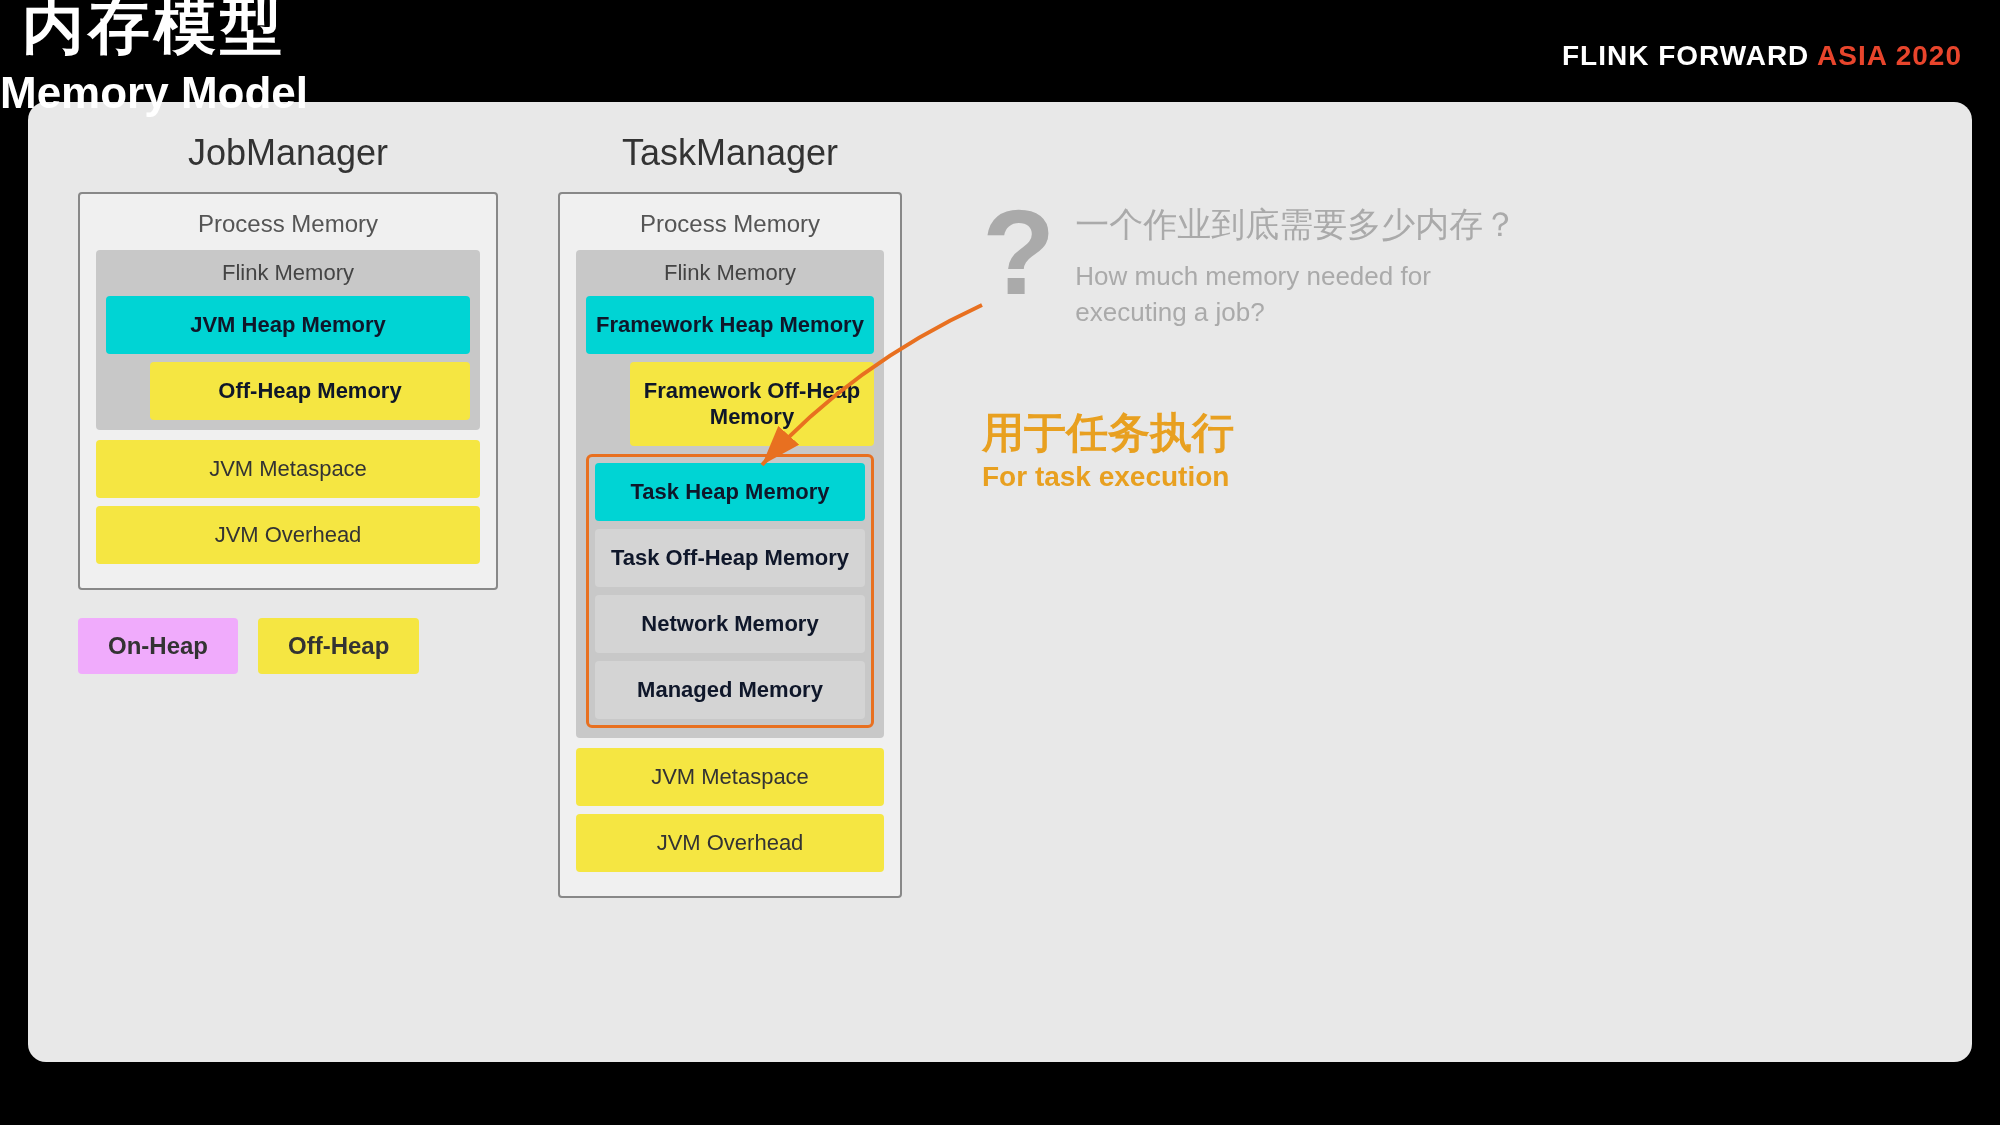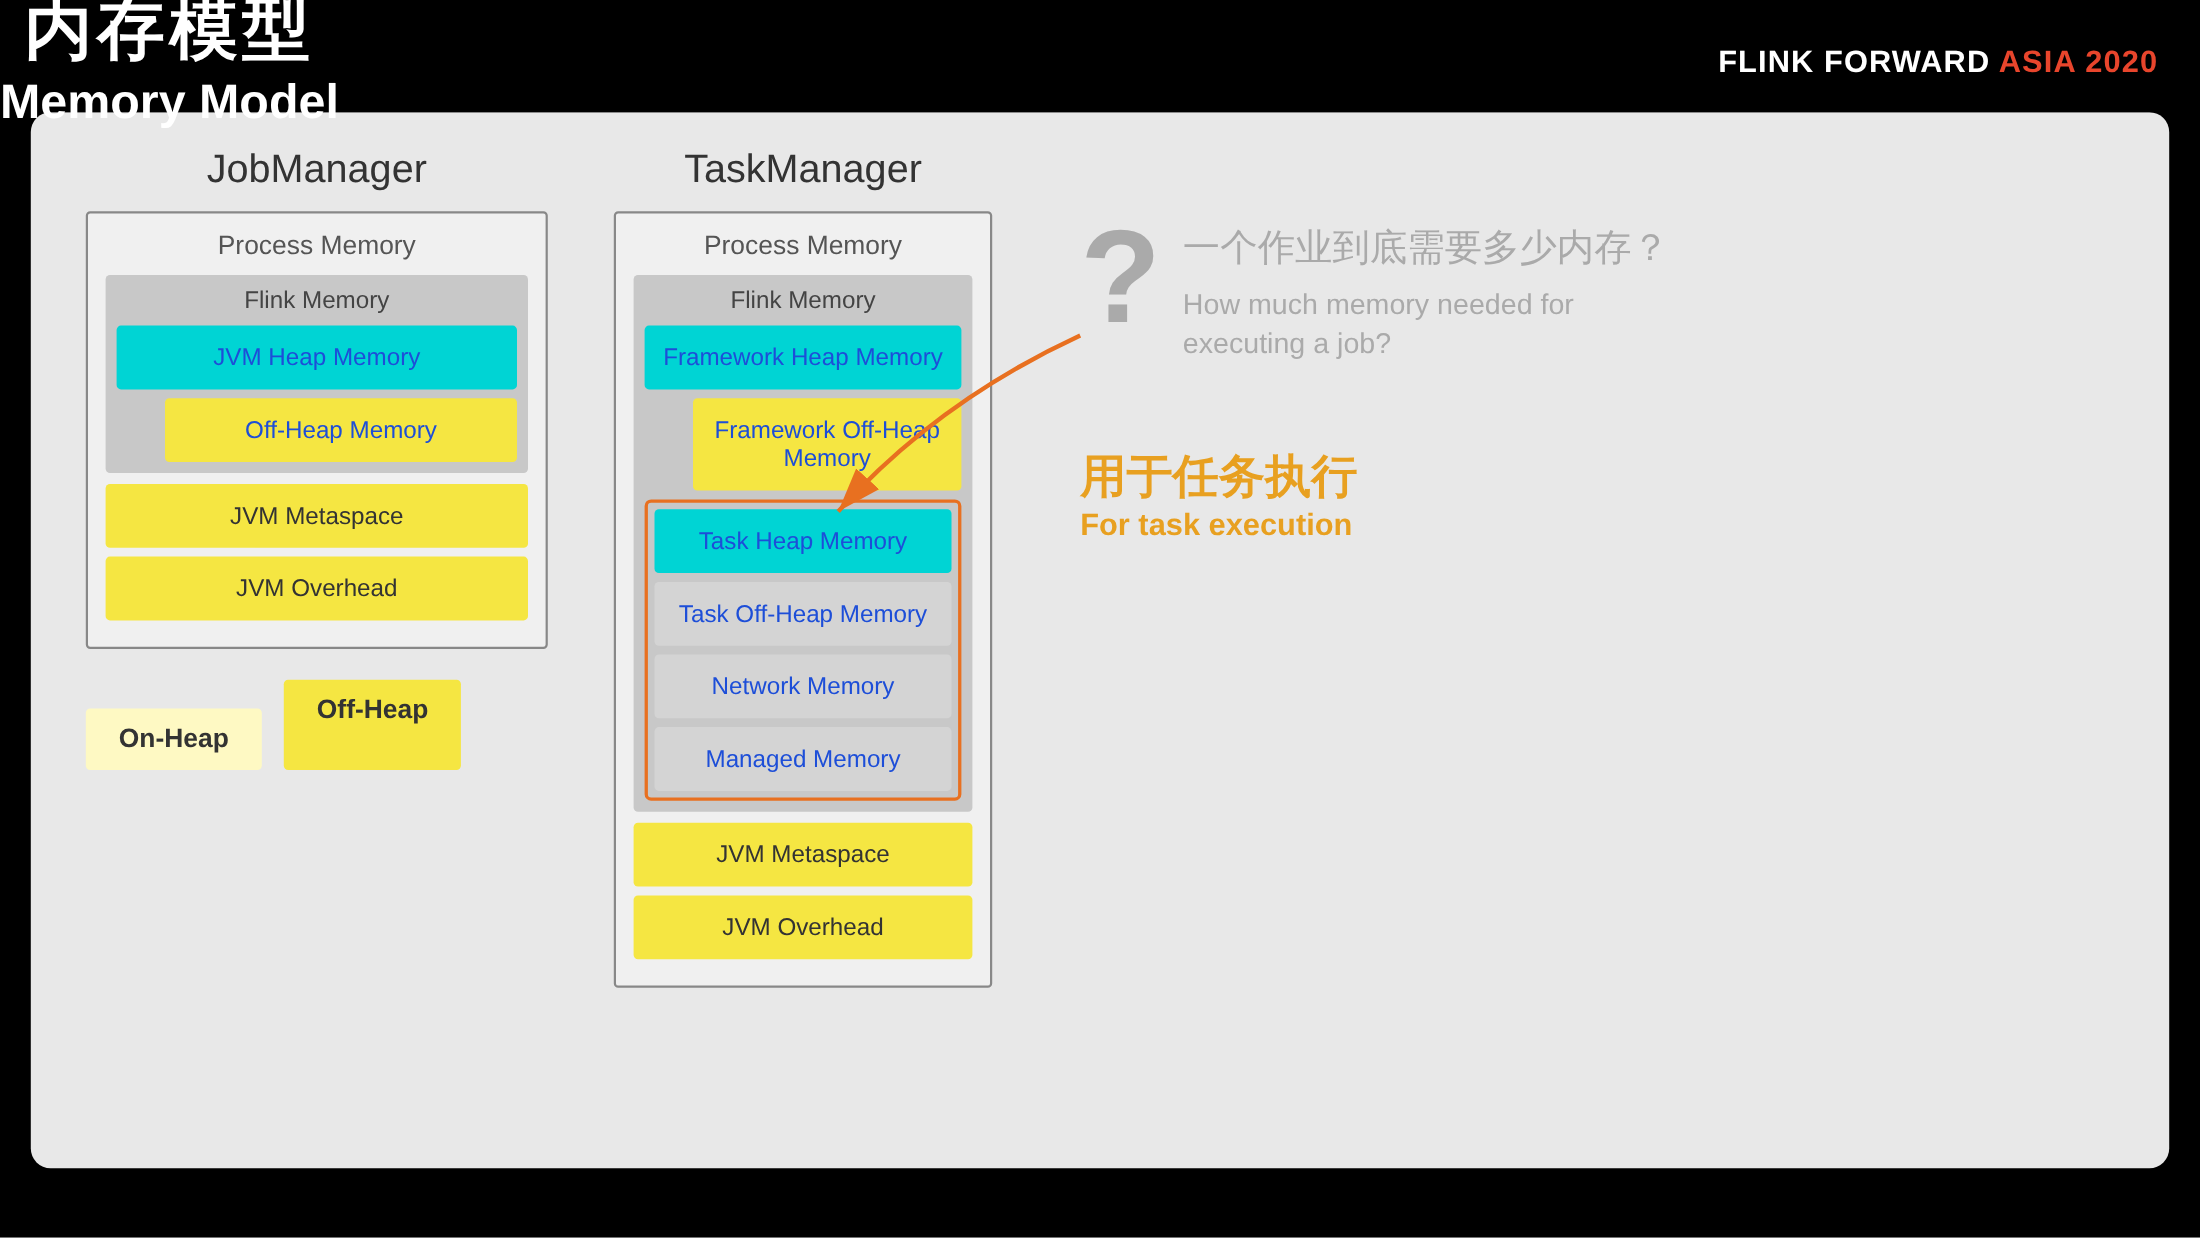--- a/index.html
+++ b/index.html
@@ -118,23 +118,23 @@
       color: #444;
       margin-bottom: 10px;
     }
 
     
     .mem-cell {
       border-radius: 4px;
       padding: 16px 8px;
       text-align: center;
       font-size: 22px;
-      font-weight: 400;
+      font-weight: 700;
       margin-bottom: 8px;
-      color: #1d4ed8;
+      color: #0f172a;
     }
     .mem-cell:last-child {
       margin-bottom: 0;
     }
     .cyan { background: #00d4d4; }
     .yellow { background: #f5e642; margin-left: 44px; }
     .light-gray { background: #d4d4d4; }
 
     
     .jvm-row {
@@ -163,21 +163,21 @@
       gap: 20px;
       margin-top: 28px;
     }
     .legend-item {
       border-radius: 4px;
       padding: 14px 30px;
       font-size: 24px;
       font-weight: 600;
       color: #333;
     }
-    .legend-cyan { background: #fef9c3; margin-top: 26px; }
+    .legend-cyan { background: #f0abfc; }
     .legend-yellow { background: #f5e642; }
 
     
     .right-col {
       flex: 1;
       padding-left: 80px;
       padding-top: 60px;
       display: flex;
       flex-direction: column;
       gap: 50px;

